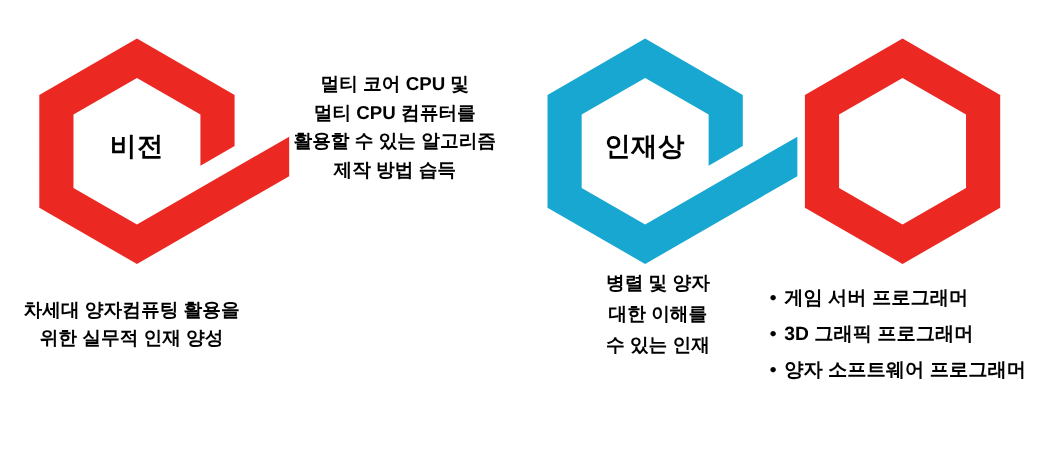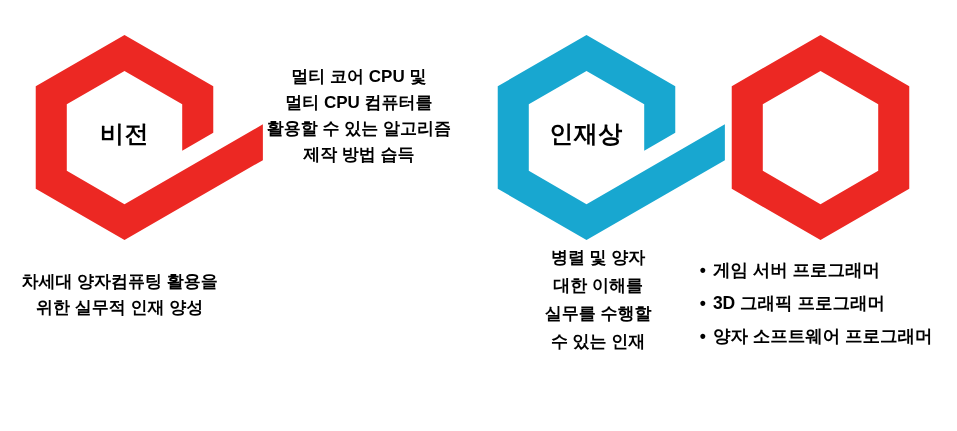--- a/index.html
+++ b/index.html
@@ -123,21 +123,20 @@
         <svg class="hex-svg" viewBox="0 0 240 200" aria-hidden="true">
           <polygon points="100,0 186.6,50 186.6,95.4 156.3,112.9 156.3,67.5 100,35 43.7,67.5 43.7,132.5 100,165 235,87.1 235,122.1 100,200 13.4,150 13.4,50" fill="#18A7D0"></polygon>
         </svg>
         <div class="hex-title">
             <div class="text-line">인재상</div>
           </div>
       </div>
       <div class="desc">
           <div class="text-line">병렬 및 양자</div>
           <div class="text-line">대한 이해를</div>
-          <div class="text-line">실무를 수행할</div>
           <div class="text-line">수 있는 인재</div>
         </div>
     </div>
 
     <div class="section s4">
       <div class="hex-area">
         <svg class="hex-svg" viewBox="0 0 240 200" aria-hidden="true">
           <path fill-rule="evenodd" d="M100,0 L186.6,50 L186.6,150 L100,200 L13.4,150 L13.4,50 Z M100,35 L43.7,67.5 L43.7,132.5 L100,165 L156.3,132.5 L156.3,67.5 Z" fill="#EC2823"></path>
         </svg>
       </div>

